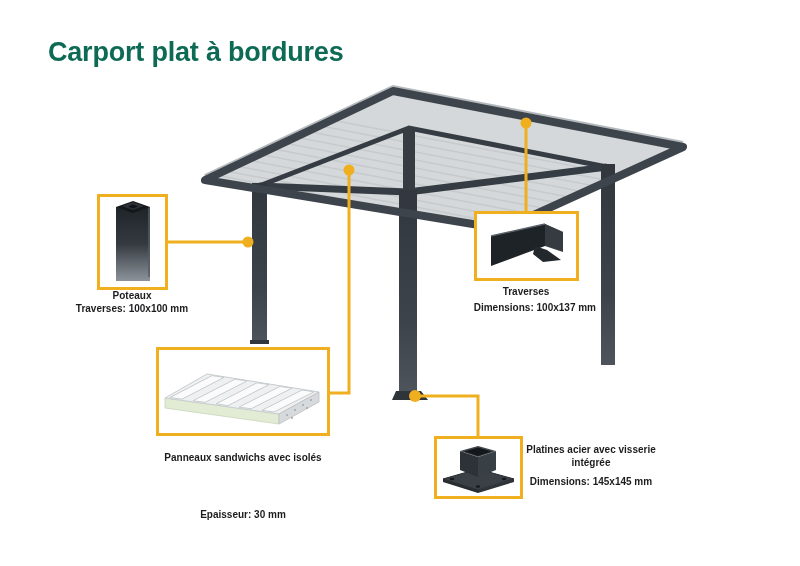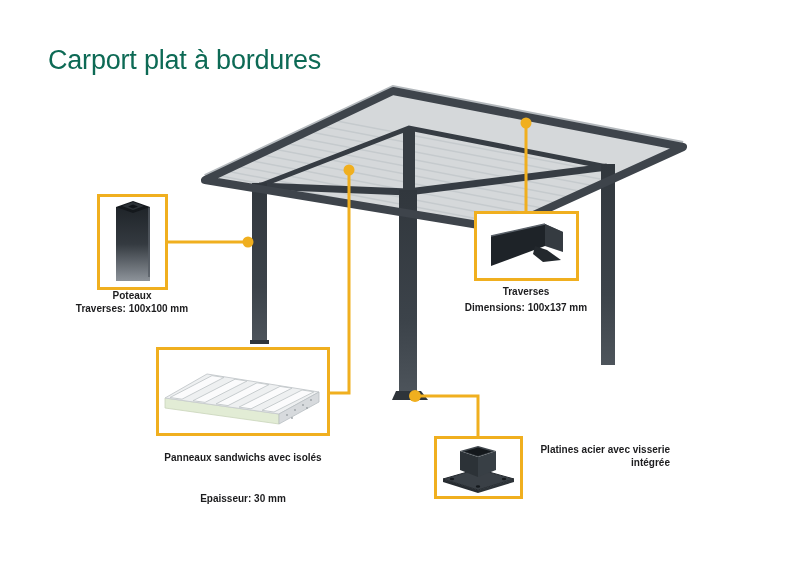--- a/index.html
+++ b/index.html
@@ -1,22 +1,22 @@
 <!DOCTYPE html>
 <html><head>
 <meta charset="utf-8">
 <style>
   html,body{margin:0;padding:0;background:#ffffff;}
   .stage{
     position:relative;width:800px;height:566px;background:#ffffff;
     font-family:"Liberation Sans",sans-serif;overflow:hidden;
   }
   .page-title{
-    position:absolute;left:48px;top:45px;
-    font-size:27px;font-weight:400;color:#0d6a55;letter-spacing:-0.2px;
+    position:absolute;left:48px;top:37px;
+    font-size:27px;font-weight:700;color:#0d6a55;letter-spacing:-0.2px;
   }
   .scene-svg{position:absolute;left:0;top:0;}
   .callout-box{
     position:absolute;border:3px solid #F0AF1F;background:#ffffff;
     display:flex;align-items:center;justify-content:center;box-sizing:border-box;
   }
   .part-label,.part-dims{
     position:absolute;text-align:center;color:#1c1c1e;
     font-size:10px;font-weight:700;line-height:13px;
   }
@@ -111,21 +111,21 @@
   <div class="callout-box" style="left:474px;top:211px;width:105px;height:70px;">
     <svg width="99" height="64" viewBox="0 0 99 64">
       <polygon points="14,22 68,10 86,18 32,30" fill="#4d545b"></polygon>
       <polygon points="14,22 68,10 68,32 14,52" fill="#1e2328"></polygon>
       <polygon points="68,10 86,18 86,38 68,32" fill="#353b41"></polygon>
       <polygon points="58,32 70,36 84,46 66,48 56,40" fill="#23282d"></polygon>
       <line x1="14" y1="22" x2="68" y2="10" stroke="#5b626a" stroke-width="1.3"></line>
     </svg>
   </div>
   <div class="part-label" style="left:456px;top:285px;width:140px;text-align:center;">Traverses</div>
-  <div class="part-dims" style="left:456px;top:301px;width:140px;">Dimensions: 100x137 mm</div>
+  <div class="part-dims" style="left:456px;top:301px;width:140px;text-align:right;">Dimensions: 100x137 mm</div>
 
   <div class="callout-box" style="left:156px;top:347px;width:174px;height:89px;">
     <svg width="168" height="83" viewBox="0 0 168 83">
 
       <polygon points="6,48 120,64 120,74 6,58" fill="#e2ecd5" stroke="#c9d4ba" stroke-width="0.8"></polygon>
 
       <polygon points="6,48 120,64 160,42 48,24" fill="#eef0f1" stroke="#c9cdd0" stroke-width="1"></polygon>
 
       <g fill="#fbfbfc" stroke="#c2c7ca" stroke-width="0.9">
         <polygon points="11,47.5 23,49.2 65,27.4 53,25.6"></polygon>
@@ -140,36 +140,37 @@
         <circle cx="128" cy="65" r="0.9"></circle>
           <circle cx="136" cy="60" r="0.9"></circle>
         <circle cx="144" cy="55" r="0.9"></circle>
           <circle cx="152" cy="50" r="0.9"></circle>
         <circle cx="133" cy="68" r="0.9"></circle>
           <circle cx="148" cy="58" r="0.9"></circle>
       </g>
     </svg>
   </div>
   <div class="part-label" style="left:164px;top:451px;width:158px;">Panneaux sandwichs avec isolés</div>
-  <div class="part-dims" style="left:164px;top:492px;width:158px;">Epaisseur: 30 mm</div>
+  <div class="part-dims" style="left:164px;top:508px;width:158px;">Epaisseur: 30 mm</div>
 
   <div class="callout-box" style="left:434px;top:436px;width:89px;height:63px;">
     <svg width="83" height="57" viewBox="0 0 83 57">
 
       <polygon points="6,40 41,30 77,40 41,51" fill="#3a4046" stroke="#23282d" stroke-width="1"></polygon>
       <polygon points="6,40 41,51 41,54 6,43" fill="#272c31"></polygon>
       <polygon points="41,51 77,40 77,43 41,54" fill="#2d3338"></polygon>
       <g fill="#15191d">
         <ellipse cx="15" cy="40" rx="2.2" ry="1.3"></ellipse>
         <ellipse cx="41" cy="33" rx="2.2" ry="1.3"></ellipse>
         <ellipse cx="67" cy="40" rx="2.2" ry="1.3"></ellipse>
         <ellipse cx="41" cy="47.5" rx="2.2" ry="1.3"></ellipse>
       </g>
 
       <polygon points="23,12 41,18 41,38 23,31" fill="#2c3237"></polygon>
       <polygon points="41,18 59,12 59,31 41,38" fill="#383f45"></polygon>
       <polygon points="23,12 41,7 59,12 41,18" fill="#40474d"></polygon>
       <polygon points="27,12.5 41,8.5 55,12.5 41,17" fill="#14181c"></polygon>
     </svg>
   </div>
-  <div class="part-label" style="left:512px;top:443px;width:158px;text-align:right;">Platines acier avec visserie intégrée</div>
+  <div class="part-label" style="left:512px;top:443px;width:158px;">Platines acier avec visserie intégrée</div>
+  <div class="part-dims" style="left:512px;top:475px;width:158px;">Dimensions: 145x145 mm</div>
 
 </div>
 
 </body></html>

